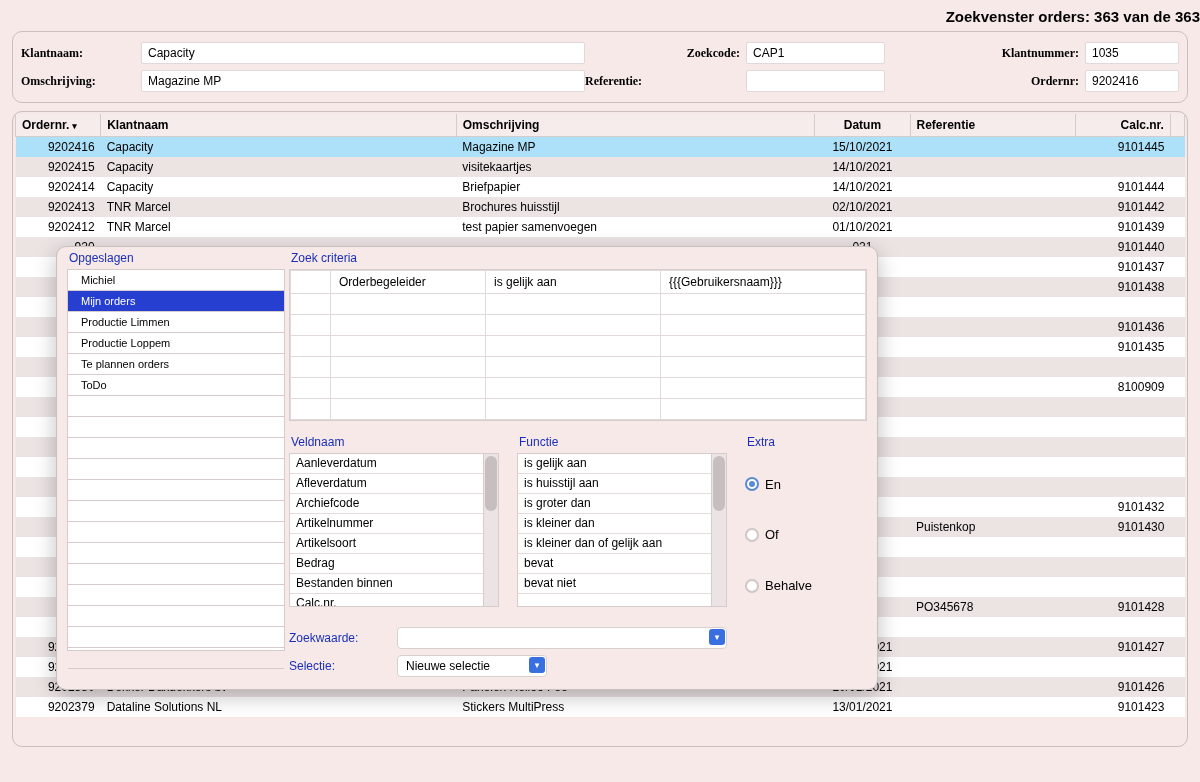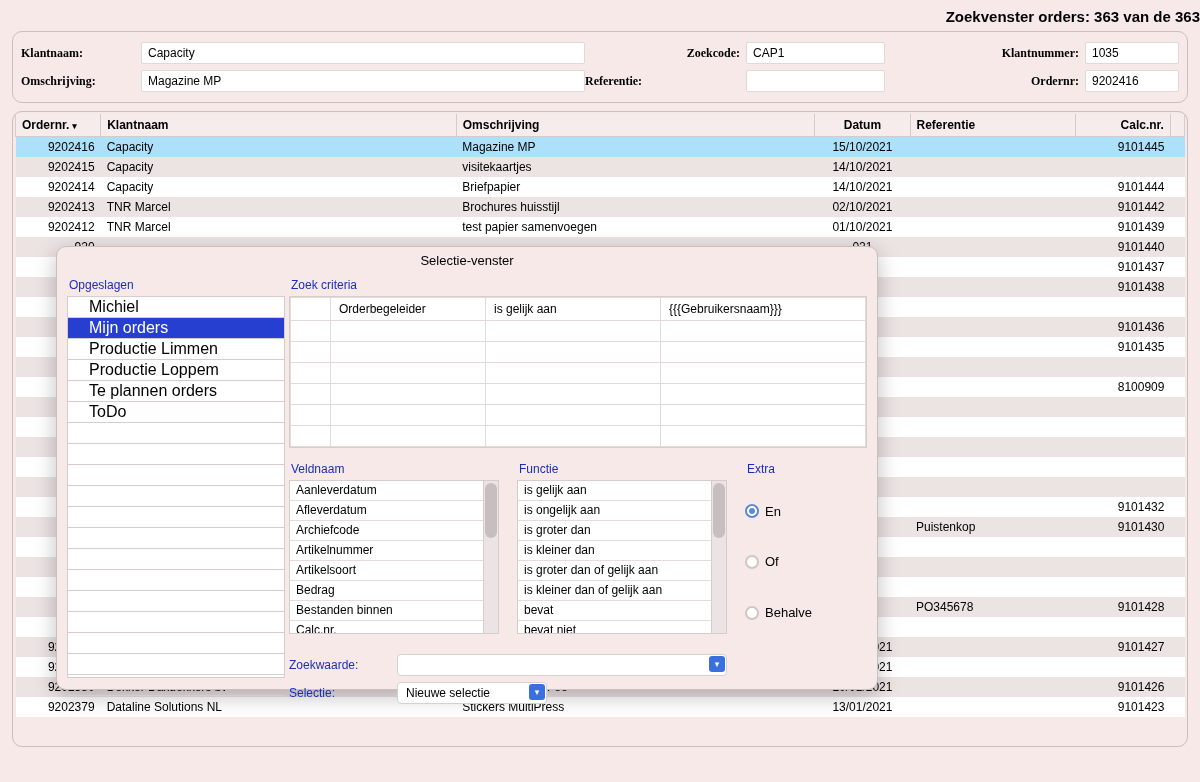--- a/index.html
+++ b/index.html
@@ -20,21 +20,21 @@
 td.rt,th.rt{text-align:right;}
 td.ct,th.ct{text-align:center;}
 .caret{font-size:9px;padding-left:3px;}
  
 .modal{position:absolute;left:56px;top:246px;width:820px;height:442px;background:#f6e9e8;border:1px solid #c8bfbf;border-radius:10px;box-shadow:0 6px 22px rgba(0,0,0,.25);}
 .modal .mtitle{text-align:center;font-size:13px;padding:6px 0;}
 .modal .mbody{display:flex;padding:0 10px;}
 .mcol{display:flex;flex-direction:column;}
 .mlbl{font-size:12px;color:#1a2fb8;margin:4px 0 4px 2px;font-weight:normal;}
 .mlist{background:#fff;border:1px solid #d6cccc;border-right:none;}
-.mlist .item{padding:3px 21px;border-bottom:1px solid #d6cccc;height:14px;line-height:14px;font-size:16px;}
+.mlist .item{padding:3px 13px;border-bottom:1px solid #d6cccc;height:14px;line-height:14px;font-size:11px;}
 .mlist .item.sel{background:#273fd1;color:#fff;}
  
 .critwrap{border:1px solid #d6cccc;background:#fff;}
 .crittab{width:100%;border-collapse:collapse;table-layout:fixed;}
 .crittab td{border:1px solid #e2dada;padding:3px 8px;height:14px;font-size:12px;}
  
 .scroll-list{background:#fff;border:1px solid #d6cccc;height:152px;overflow:hidden;position:relative;}
 .scroll-list .sitem{padding:2px 6px;border-bottom:1px solid #e4dcdc;height:15px;line-height:15px;font-size:12px;}
 .fake-scroll{position:absolute;right:0;top:0;width:14px;height:100%;background:#ece4e4;border-left:1px solid #d6cccc;}
 .fake-thumb{position:absolute;right:1px;top:2px;width:12px;height:55px;background:#c7bfbf;border-radius:6px;}
@@ -359,21 +359,20 @@
             <td class="ct">13/01/2021</td>
             <td></td>
             <td class="rt">9101423</td>
             <td></td>
           </tr>
         </tbody>
   </table>
 </div>
 
 <div class="modal">
-  <div class="mtitle">Selectie-venster</div>
   <div class="mbody">
 
     <div class="mcol" style="width:218px;margin-right:4px">
       <div class="mlbl">Opgeslagen</div>
       <div class="mlist" id="saved" style="height:380px;border-right:1px solid #d6cccc">
             <div class="item">Michiel</div>
             <div class="item sel">Mijn orders</div>
             <div class="item">Productie Limmen</div>
             <div class="item">Productie Loppem</div>
             <div class="item">Te plannen orders</div>
@@ -465,24 +464,23 @@
                 <div class="sitem">Calc.nr.</div>
                 <div class="fake-scroll">
                   <div class="fake-thumb"></div>
                 </div>
           </div>
         </div>
         <div class="mcol" style="width:210px;margin-right:18px">
           <div class="mlbl">Functie</div>
           <div class="scroll-list" id="func">
             <div class="sitem">is gelijk aan</div>
-                <div class="sitem">is ongelijk aan</div>
+                <div class="sitem">is huisstijl aan</div>
                 <div class="sitem">is groter dan</div>
                 <div class="sitem">is kleiner dan</div>
-                <div class="sitem">is groter dan of gelijk aan</div>
                 <div class="sitem">is kleiner dan of gelijk aan</div>
                 <div class="sitem">bevat</div>
                 <div class="sitem">bevat niet</div>
                 <div class="fake-scroll">
                   <div class="fake-thumb"></div>
                 </div>
           </div>
         </div>
         <div class="mcol" style="width:100px">
           <div class="mlbl">Extra</div>

